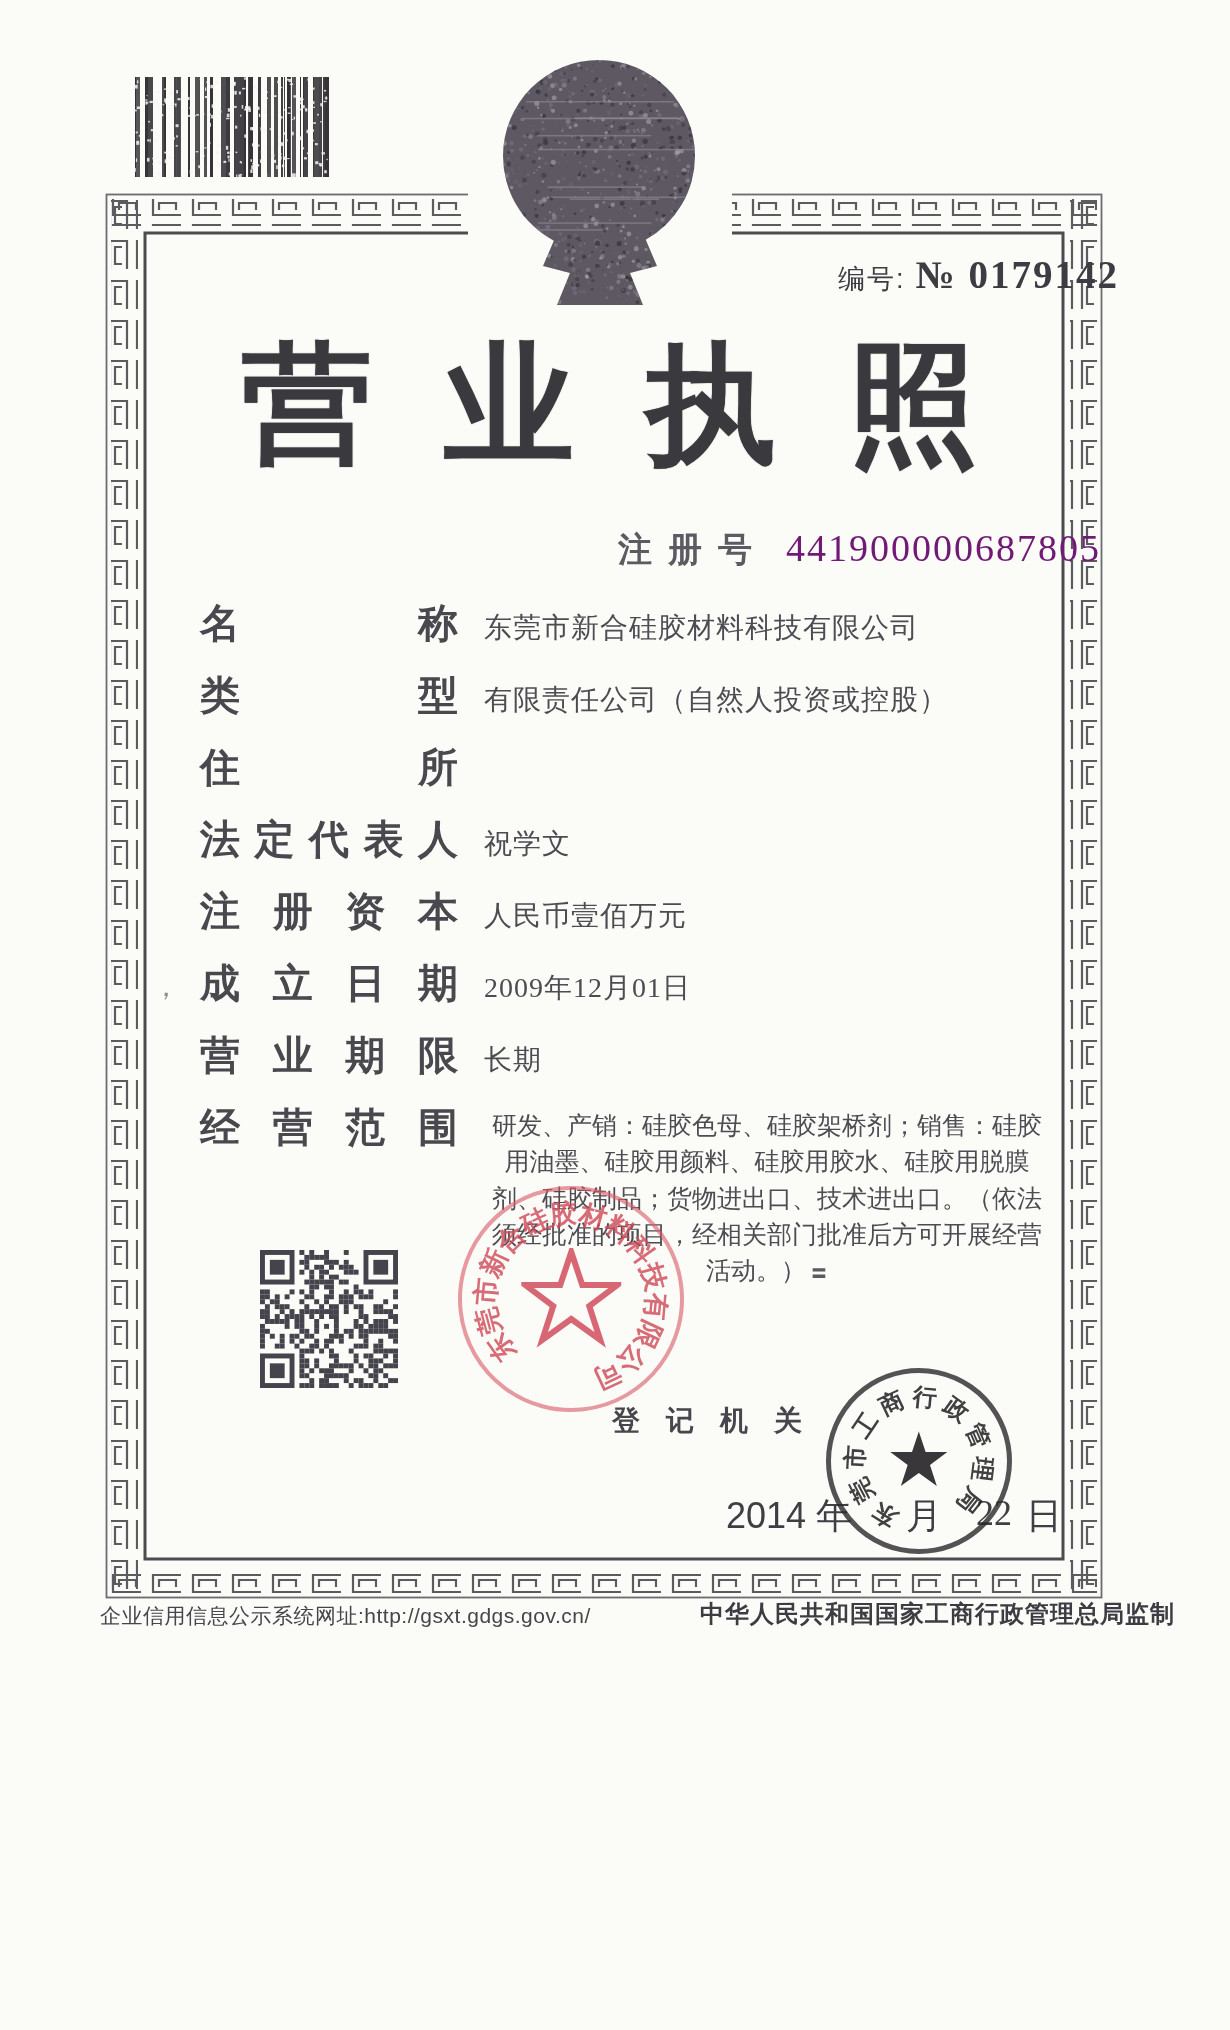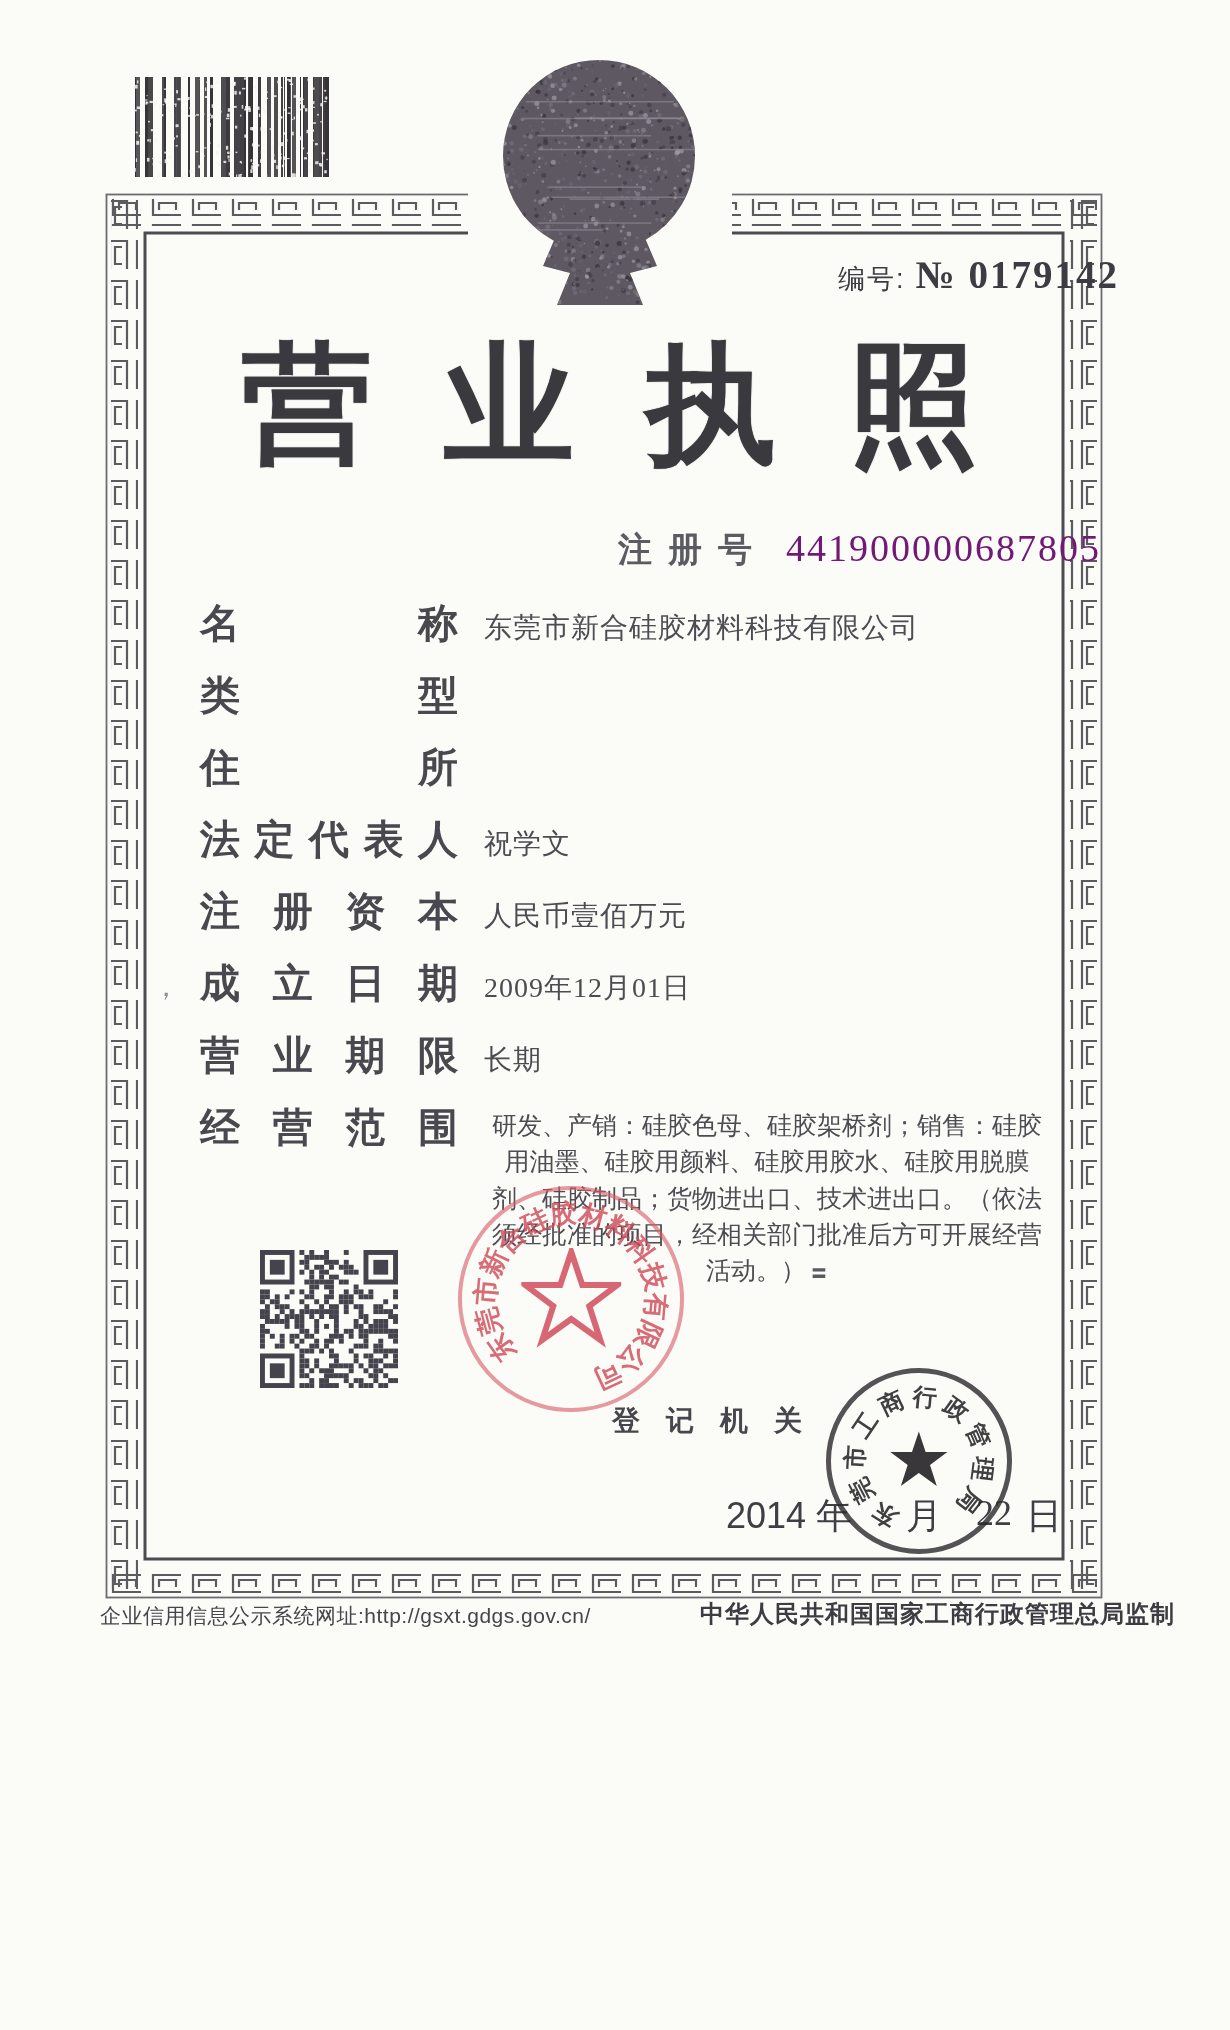--- a/index.html
+++ b/index.html
@@ -1244,20 +1244,21 @@
           <span>名</span>
           <span>称</span>
         </div>
       <div class="fvalue">东莞市新合硅胶材料科技有限公司</div>
     </div>
     <div class="row">
       <div class="flabel">
           <span>类</span>
           <span>型</span>
         </div>
+      <div class="fvalue">有限责任公司（自然人投资或控股）</div>
     </div>
     <div class="row">
       <div class="flabel">
           <span>住</span>
           <span>所</span>
         </div>
     </div>
     <div class="row">
       <div class="flabel">
           <span>法</span>

